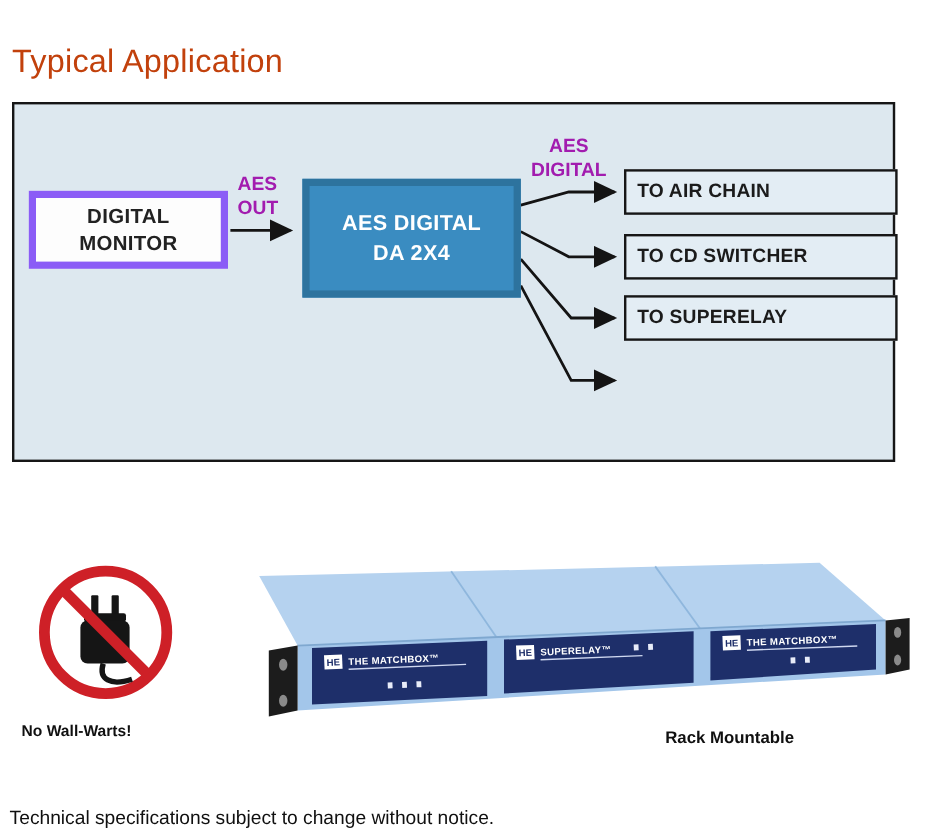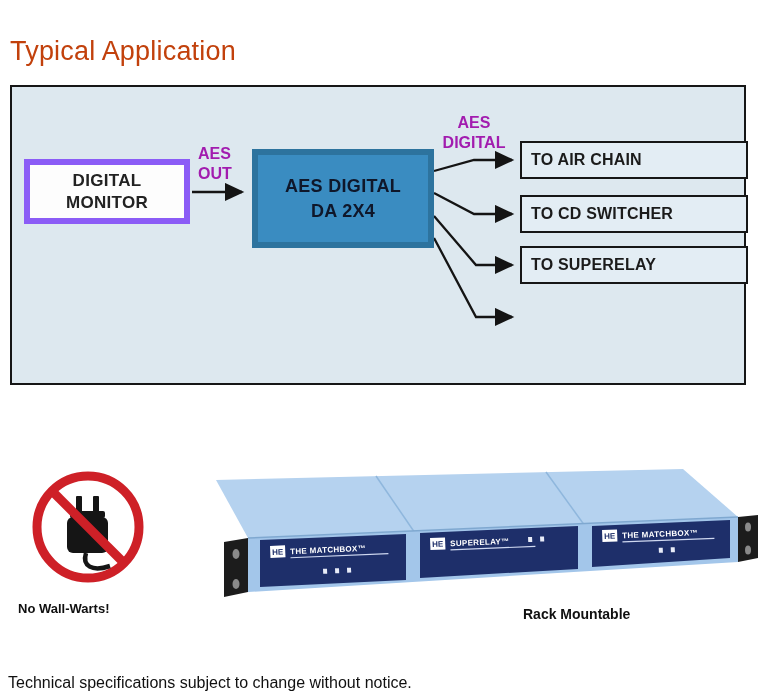--- a/index.html
+++ b/index.html
@@ -6,30 +6,30 @@
   html,body { background:#ffffff; }
   body {
     width:783px; height:700px; position:relative; overflow:hidden;
     font-family:"Liberation Sans", sans-serif; color:#111;
   }
   .title { position:absolute; left:10px; top:36px; font-size:27px; font-weight:normal; letter-spacing:0.2px; color:#c2410c; }
   .panel { position:absolute; left:10px; top:85px; width:736px; height:300px; background:#dde8ef; border:2px solid #161616; }
   .arrows { position:absolute; left:0; top:0; pointer-events:none; }
   .dbox { position:absolute; border:6px solid #8b5cf6; display:flex; flex-direction:column; justify-content:center; align-items:center; text-align:center; font-weight:bold; }
   .console { left:12px; top:72px; width:166px; height:65px; background:#fdfdfd; font-size:17px; line-height:22px; color:#222; letter-spacing:0.3px; }
-  .da { left:240px; top:62px; width:182px; height:99px; background:#3a8cc1; border-color:#2d739e; color:#0f172a; font-size:18px; line-height:25px; letter-spacing:0.3px; }
+  .da { left:240px; top:62px; width:182px; height:99px; background:#3a8cc1; border-color:#2d739e; color:#ffffff; font-size:18px; line-height:25px; letter-spacing:0.3px; }
   .flabel { position:absolute; font-size:16px; line-height:20px; font-weight:bold; color:#a21caf; }
   .aes-out { left:186px; top:57px; }
   .aes-outputs { left:406px; top:26px; width:112px; text-align:center; }
   .obox { position:absolute; left:508px; width:228px; height:38px; background:#e3edf4; border:2px solid #161616; display:flex; align-items:center; padding-left:9px; font-size:16px; font-weight:bold; color:#1b1b1b; letter-spacing:0.2px; }
   .o1{top:54px} .o2{top:108px} .o3{top:159px} .o4{top:211px}
   .nww { position:absolute; left:26px; top:466px; }
   .nww-cap { position:absolute; left:18px; top:601px; width:140px; font-size:13px; font-weight:bold; color:#101010; }
   .rack { position:absolute; left:178px; top:464px; }
-  .rack-cap { position:absolute; left:523px; top:606px; width:170px; font-size:14px; font-weight:bold; color:#101010; }
+  .rack-cap { position:absolute; left:523px; top:606px; width:170px; text-align:center; font-size:14px; font-weight:bold; color:#101010; }
   .footer { position:absolute; left:8px; top:674px; font-size:16px; color:#101010; }
 </style>
 </head>
 <body>
 
 <div class="title">Typical Application</div>
 
 <div class="panel">
 
   <svg class="arrows" width="732" height="296" viewBox="0 0 732 296">

